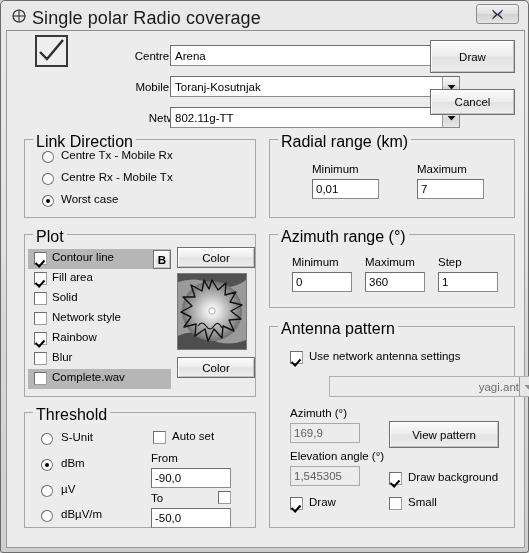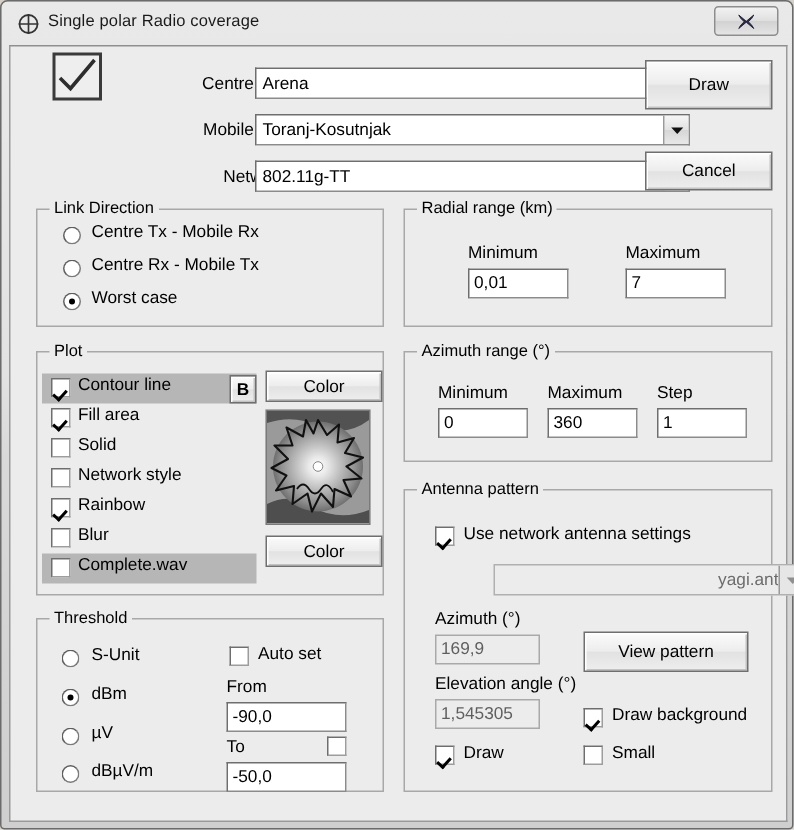--- a/index.html
+++ b/index.html
@@ -20,21 +20,21 @@
   
   #titlebar{
     position:absolute;left:0;top:0;width:100%;height:30px;
     box-sizing:border-box;
   }
   #title-icon{
     position:absolute;left:10px;top:7px;width:16px;height:16px;
   }
   #title-text{
     position:absolute;left:31px;top:7px;
-    font-size:11px;color:#1a1a1a;letter-spacing:0.1px;
+    font-size:18px;color:#1a1a1a;letter-spacing:0.1px;
     white-space:nowrap;
   }
   #close-btn{
     position:absolute;right:9px;top:3px;width:43px;height:20px;
     box-sizing:border-box;
     border:1px solid #8d8d8d;border-radius:3px;
     background:linear-gradient(to bottom,#f2f2f2,#dfdfdf 50%,#d2d2d2 51%,#e4e4e4);
     display:flex;align-items:center;justify-content:center;
     cursor:pointer;
   }
@@ -90,21 +90,21 @@
     font-size:11.5px;color:#000;cursor:pointer;
     box-shadow:inset 1px 1px 0 #ffffff, inset -1px -1px 0 #c2c2c2;
   }
   .group{
     position:absolute;box-sizing:border-box;
     border:1px solid #a8a8a8;
     background:transparent;
   }
   .group > .gtitle{
     position:absolute;top:-7px;left:8px;
-    background:#ececec;padding:0 3px;font-size:11px;color:#000;
+    background:#ececec;padding:0 3px;font-size:16px;color:#000;
     white-space:nowrap;
   }
   .chk{
     position:absolute;width:13px;height:13px;box-sizing:border-box;
     background:#ffffff;border:1px solid #6e6e6e;
     border-right-color:#9d9d9d;border-bottom-color:#9d9d9d;
   }
   .chk.on::after{
     content:"";position:absolute;left:2px;top:5px;width:4px;height:7px;
     border:solid #000;border-width:0 2px 2px 0;
@@ -190,21 +190,21 @@
       <span class="carrow">
         <svg width="9" height="6" viewBox="0 0 9 6">
             <path d="M0.5 1 L8.5 1 L4.5 5.4 Z" fill="#101010"></path>
           </svg>
       </span>
     </div>
 
     <div class="btn" style="left:423px;top:9px;width:85px;height:33px;">
       <span>Draw</span>
     </div>
-    <div class="btn" style="left:423px;top:58px;width:85px;height:26px;margin-top:12px;">
+    <div class="btn" style="left:423px;top:58px;width:85px;height:26px;">
       <span>Cancel</span>
     </div>
 
     <div class="group" style="left:17px;top:108px;width:232px;height:79px;">
       <span class="gtitle">Link Direction</span>
 
       <div class="radio" style="left:17px;top:11px;"></div>
       <span class="lbl" style="left:36px;top:9px;">Centre Tx - Mobile Rx</span>
 
       <div class="radio" style="left:17px;top:33px;"></div>

